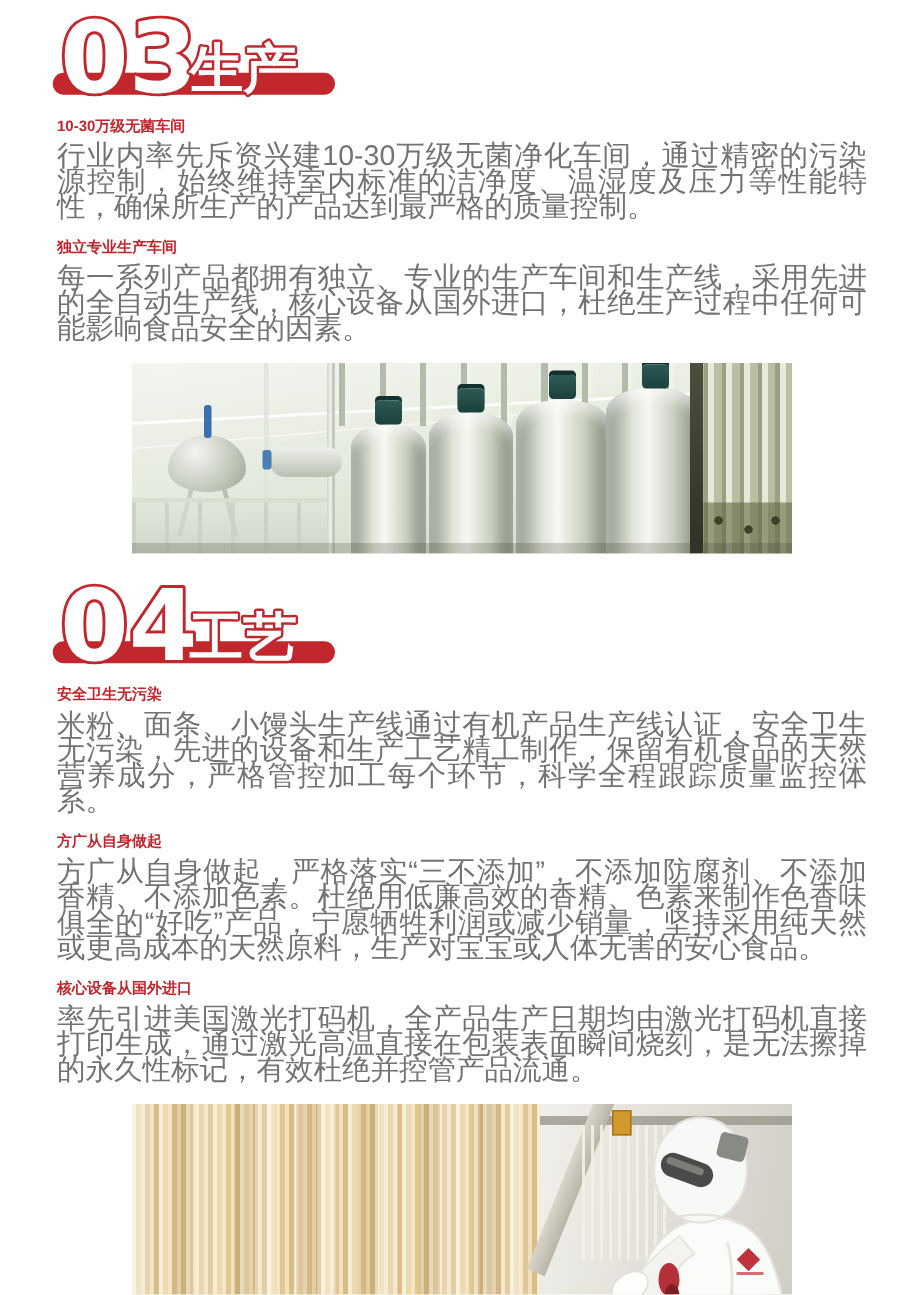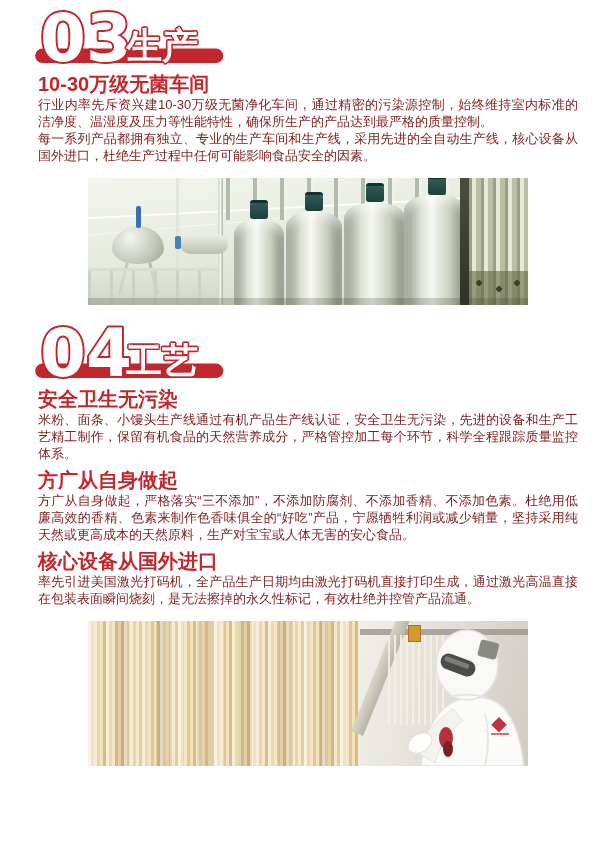--- a/index.html
+++ b/index.html
@@ -15,22 +15,22 @@
   .banner-num{
     font-family:"DejaVu Sans","Liberation Sans",sans-serif;font-weight:bold;font-size:68px;
     fill:#fff;stroke:#c1272d;stroke-width:4px;paint-order:stroke;stroke-linejoin:round;
   }
   .banner-cn{
     font-family:"DejaVu Sans","Liberation Sans",sans-serif;font-weight:bold;font-size:37px;
     fill:#fff;stroke:#c1272d;stroke-width:3.4px;paint-order:stroke;stroke-linejoin:round;
   }
   .banner-2{margin-top:12px;}
   
-  .feature h3{color:#c1272d;font-size:20px;font-weight:bold;margin:10px 0 3px;line-height:17px;}
-  .feature p{color:#7f1d1d;font-size:13px;line-height:17px;margin:0;text-align:justify;}
+  .feature h3{color:#c1272d;font-size:10px;font-weight:bold;margin:10px 0 3px;line-height:17px;}
+  .feature p{color:#737373;font-size:19px;line-height:17px;margin:0;text-align:justify;}
   
   .photo{position:relative;width:440px;height:127px;margin:14px auto 0;overflow:hidden;background:#e7ebe0;}
   .photo *{position:absolute;}
   
   .pf-wall{inset:0;background:linear-gradient(172deg,#f3f5ee 0%,#e6ebdf 45%,#d3dac8 100%);}
   .pf-seam{left:-10px;top:26px;width:120%;height:2px;background:rgba(255,255,255,.85);transform:rotate(-3deg);}
   .pf-seam2{left:-10px;top:44px;width:70%;height:1px;background:rgba(255,255,255,.6);transform:rotate(-5deg);}
   .pf-pipes{left:138px;top:0;width:240px;height:42px;
     background:repeating-linear-gradient(90deg,rgba(176,185,166,.95) 0 4px,rgba(245,247,241,.4) 4px 7px,transparent 7px 27px);}
   .pf-pipe-tall{left:130px;top:0;width:5px;height:100%;background:linear-gradient(90deg,#cfd5c8,#f0f2ec,#a8b0a0);}
@@ -97,20 +97,21 @@
         <text class="banner-num" x="5" y="61">03</text>
         <text class="banner-cn" x="94" y="58">生产</text>
       </svg>
     </div>
 
     <div class="feature">
       <h3>10-30万级无菌车间</h3>
       <p>行业内率先斥资兴建10-30万级无菌净化车间，通过精密的污染源控制，始终维持室内标准的洁净度、温湿度及压力等性能特性，确保所生产的产品达到最严格的质量控制。</p>
     </div>
     <div class="feature">
+      <h3>独立专业生产车间</h3>
       <p>每一系列产品都拥有独立、专业的生产车间和生产线，采用先进的全自动生产线，核心设备从国外进口，杜绝生产过程中任何可能影响食品安全的因素。</p>
     </div>
 
     <div class="photo photo-factory">
       <div class="pf-wall"></div>
       <div class="pf-seam"></div>
       <div class="pf-seam2"></div>
       <div class="pf-pipes"></div>
       <div class="pf-pipe-tall"></div>
       <div class="pf-pipe-thin"></div>

